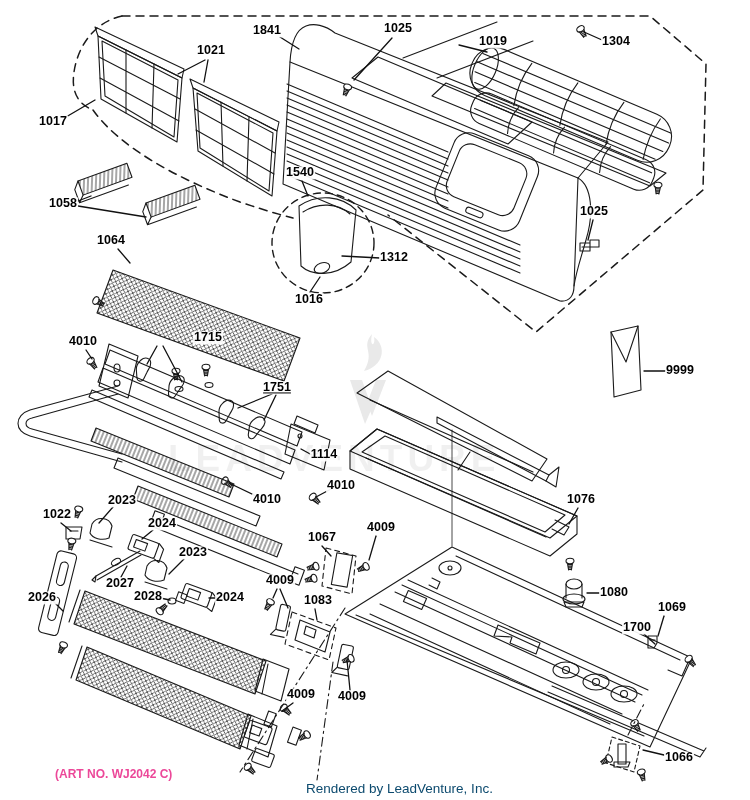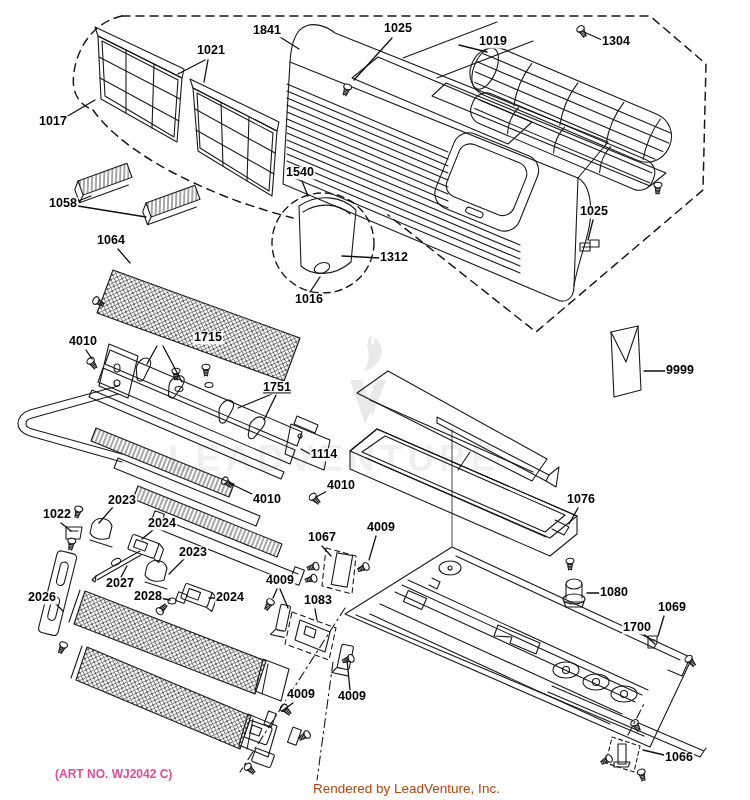--- a/index.html
+++ b/index.html
@@ -8,22 +8,22 @@
   .stage svg{position:absolute;left:0;top:0;}
   .callout{position:absolute;transform:translate(-50%,-50%);
            font:700 12.5px "Liberation Sans",sans-serif;color:#000;
            background:rgba(255,255,255,.92);padding:0 1px;line-height:1.05;
            white-space:nowrap;letter-spacing:0;}
   .watermark-text{position:absolute;left:168px;top:438px;width:400px;
            font:700 37px "Liberation Sans",sans-serif;letter-spacing:5px;
            color:#000;opacity:.055;pointer-events:none;}
   .art-no{position:absolute;left:55px;top:767px;
            font:700 12px "Liberation Sans",sans-serif;color:#ec4899;}
-  .credit{position:absolute;left:313px;top:781px;
-           font:400 13.5px "Liberation Sans",sans-serif;color:#c2410c;}
+  .credit{position:absolute;left:306px;top:781px;
+           font:400 13.5px "Liberation Sans",sans-serif;color:#0c4a6e;}
 </style>
 </head>
 <body>
 
 <div class="stage">
 
   <svg width="750" height="800" viewBox="0 0 750 800">
     <g fill="#e9e9e9" stroke="none" transform="translate(348,334)">
       <path d="M24,0 C12,14 28,17 16,37 C36,32 39,12 26,3 C28,12 21,14 24,0 Z"></path>
       <path d="M2,46 L17,90 L24,74 L14,46 Z"></path>

